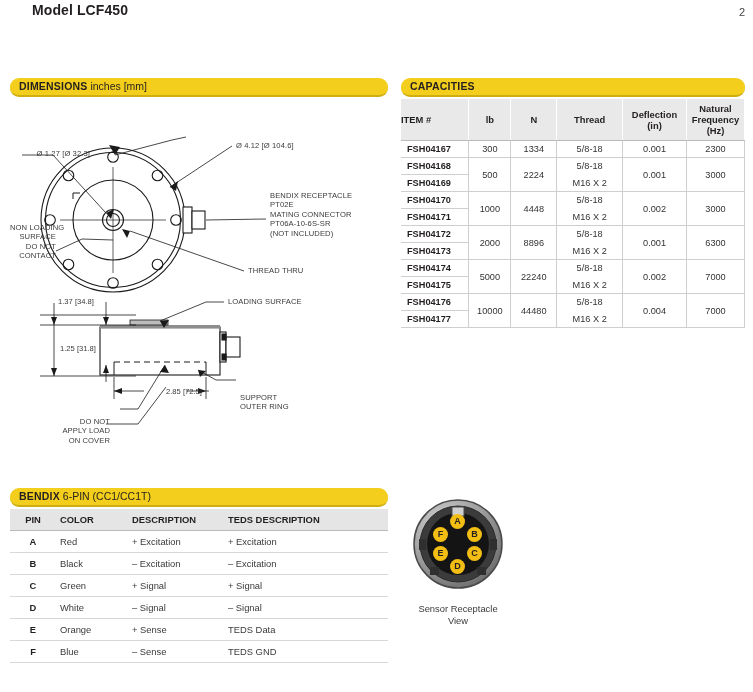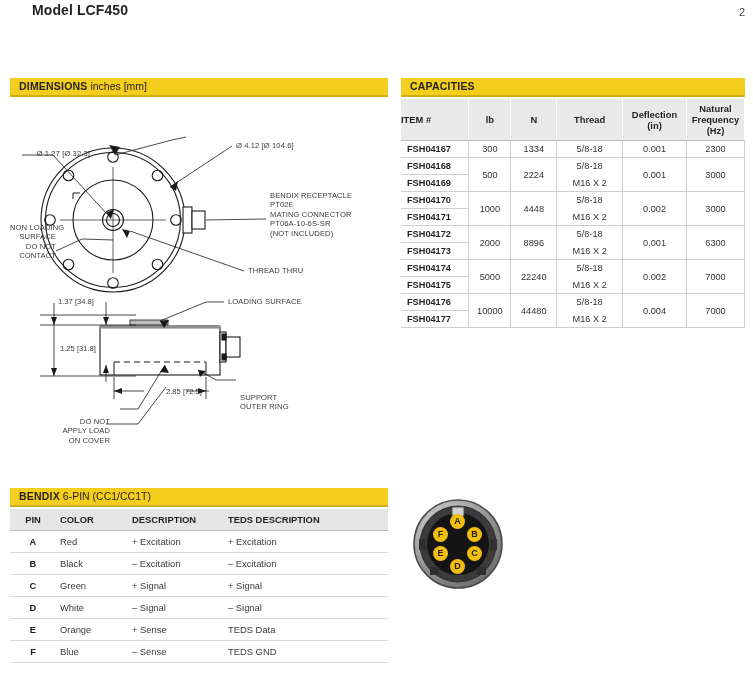--- a/index.html
+++ b/index.html
@@ -26,20 +26,21 @@
   
   .bar {
     position: absolute;
     background: #F3CE1C;
     height: 19px;
     border-bottom: 2px solid #cfae12;
     padding: 2px 0 0 9px;
     font-size: 10.5px;
     color: #231f20;
     white-space: nowrap;
+    border-radius: 9px;
   }
   .bar b { font-weight: bold; letter-spacing: .2px; }
   .bar span.light { font-weight: normal; }
 
   
   #dimensions-bar { left: 10px; top: 78px; width: 378px; }
   #dimensions-body {
     position: absolute; left: 10px; top: 99px;
     width: 378px; height: 360px;
   }
@@ -479,15 +480,19 @@
       </svg>
       <div id="connector-pins">
           <div class="pin-dot" style="left: 47px; top: 18px;">A</div>
           <div class="pin-dot" style="left: 64px; top: 31px;">B</div>
           <div class="pin-dot" style="left: 64px; top: 50px;">C</div>
           <div class="pin-dot" style="left: 47px; top: 63px;">D</div>
           <div class="pin-dot" style="left: 30px; top: 50px;">E</div>
           <div class="pin-dot" style="left: 30px; top: 31px;">F</div>
         </div>
     </div>
+    <div id="connector-caption">
+      <span>Sensor Receptacle</span><br>
+      <span>View</span>
+    </div>
   </div>
 
 </div>
 
 </body></html>

